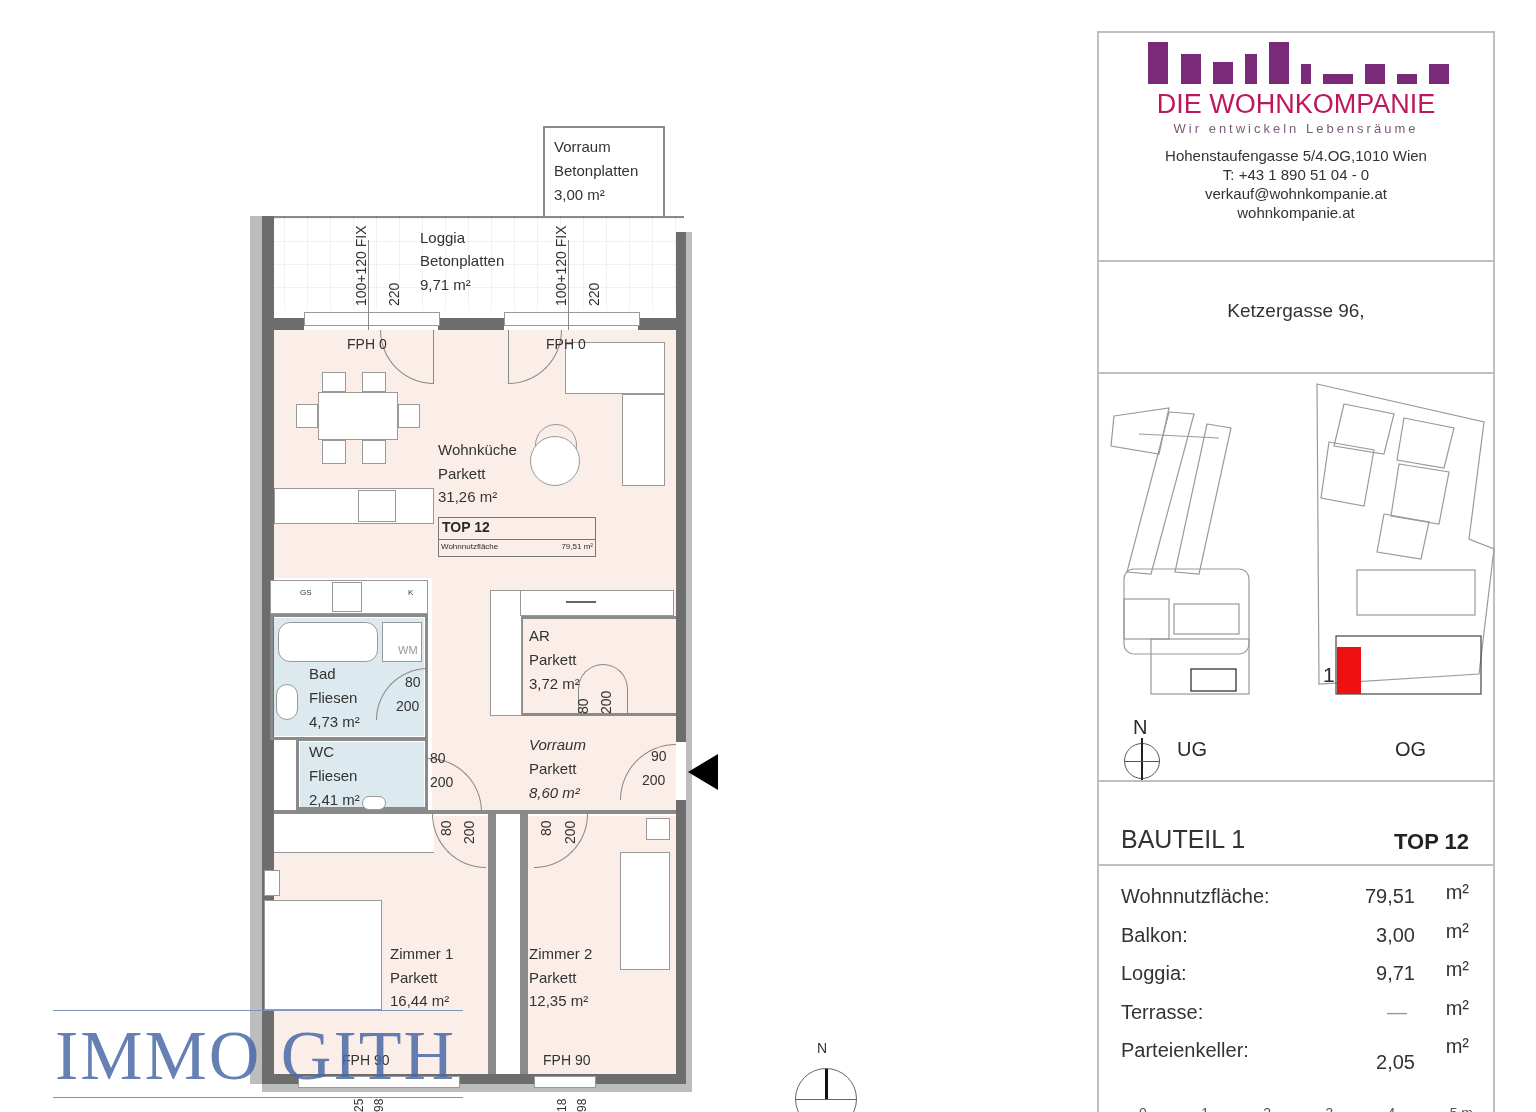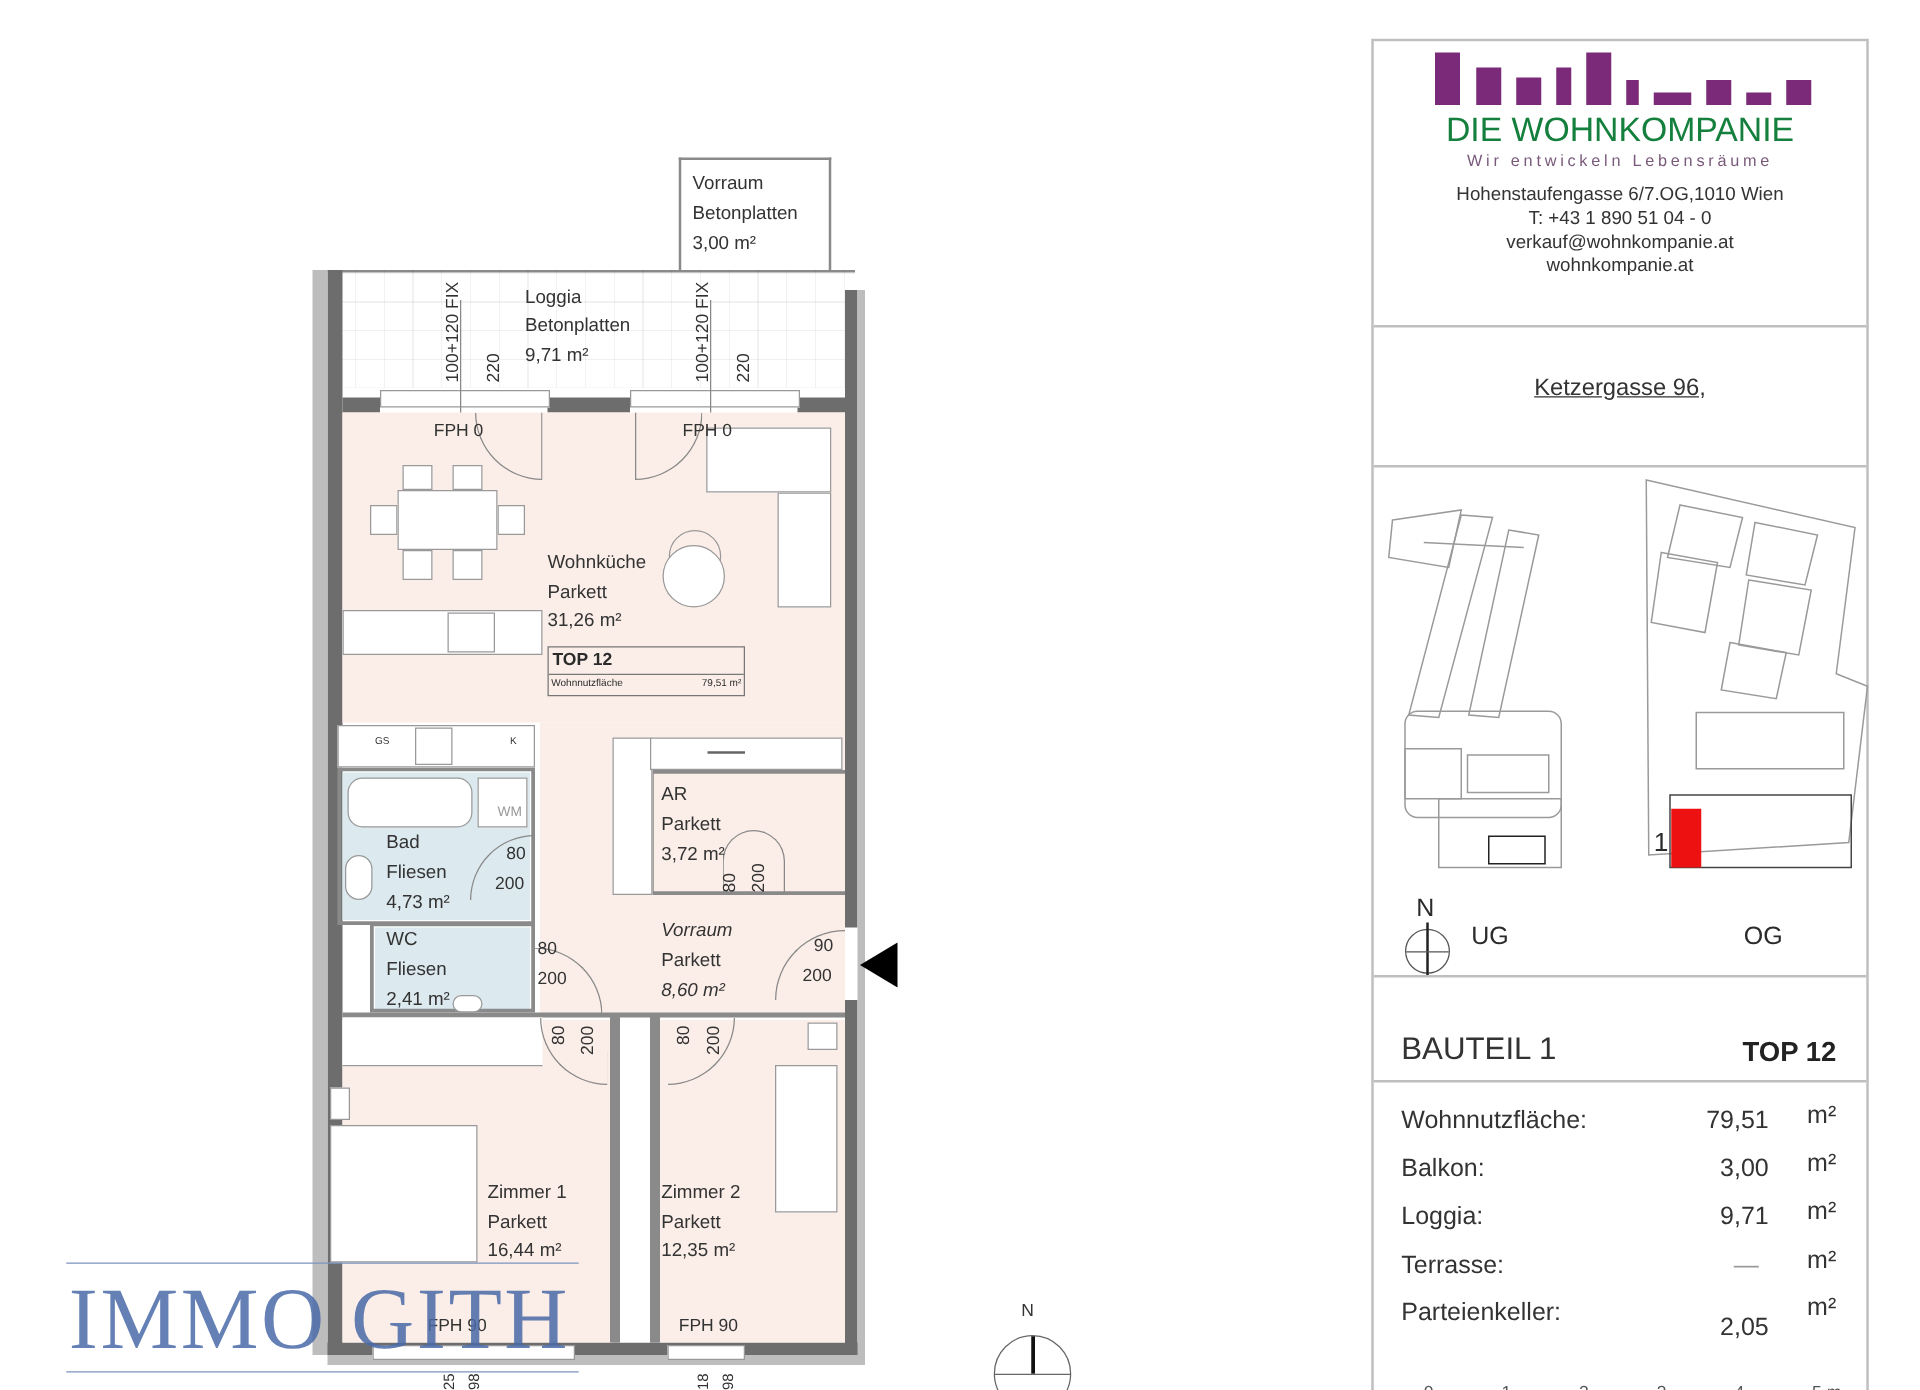--- a/index.html
+++ b/index.html
@@ -206,30 +206,30 @@
     <div class="logo-bar" style="left:82px;top:21px;width:20px;height:30px;"></div>
     <div class="logo-bar" style="left:114px;top:29px;width:20px;height:22px;"></div>
     <div class="logo-bar" style="left:146px;top:21px;width:12px;height:30px;"></div>
     <div class="logo-bar" style="left:170px;top:9px;width:20px;height:42px;"></div>
     <div class="logo-bar" style="left:202px;top:31px;width:10px;height:20px;"></div>
     <div class="logo-bar" style="left:224px;top:41px;width:30px;height:10px;"></div>
     <div class="logo-bar" style="left:266px;top:31px;width:20px;height:20px;"></div>
     <div class="logo-bar" style="left:298px;top:41px;width:20px;height:10px;"></div>
     <div class="logo-bar" style="left:330px;top:31px;width:20px;height:20px;"></div>
   </div>
-  <div class="center-txt" style="top:56px;font-size:27px;color:#15803d;letter-spacing:0px;">DIE WOHNKOMPANIE</div>
+  <div class="center-txt" style="top:56px;font-size:27px;color:#be185d;letter-spacing:0px;">DIE WOHNKOMPANIE</div>
   <div class="center-txt" style="top:88px;font-size:13px;color:#7a5a7a;letter-spacing:3px;">Wir entwickeln Lebensräume</div>
-  <div class="center-txt" style="top:114px;font-size:15px;">Hohenstaufengasse 6/7.OG,1010 Wien</div>
+  <div class="center-txt" style="top:114px;font-size:15px;">Hohenstaufengasse 5/4.OG,1010 Wien</div>
   <div class="center-txt" style="top:133px;font-size:15px;">T: +43 1 890 51 04 - 0</div>
   <div class="center-txt" style="top:152px;font-size:15px;">verkauf@wohnkompanie.at</div>
   <div class="center-txt" style="top:171px;font-size:15px;">wohnkompanie.at</div>
 
   <div class="sep" style="top:227px;"></div>
 
-  <div class="center-txt" style="top:267px;font-size:19px;text-decoration:underline;">Ketzergasse 96,</div>
+  <div class="center-txt" style="top:267px;font-size:19px;">Ketzergasse 96,</div>
 
   <div class="sep" style="top:339px;"></div>
 
   <div>
     <svg class="abs" style="left:0;top:341px;" width="396" height="408" viewBox="0 0 396 408">
       <g fill="none" stroke="#9a9a9a" stroke-width="1.2">
         <polygon points="15,42 70,34 60,80 12,72"></polygon>
         <polygon points="70,38 95,40 52,200 28,198"></polygon>
         <polygon points="108,50 132,54 100,200 76,198"></polygon>
         <line x1="40" y1="60" x2="120" y2="64"></line>

